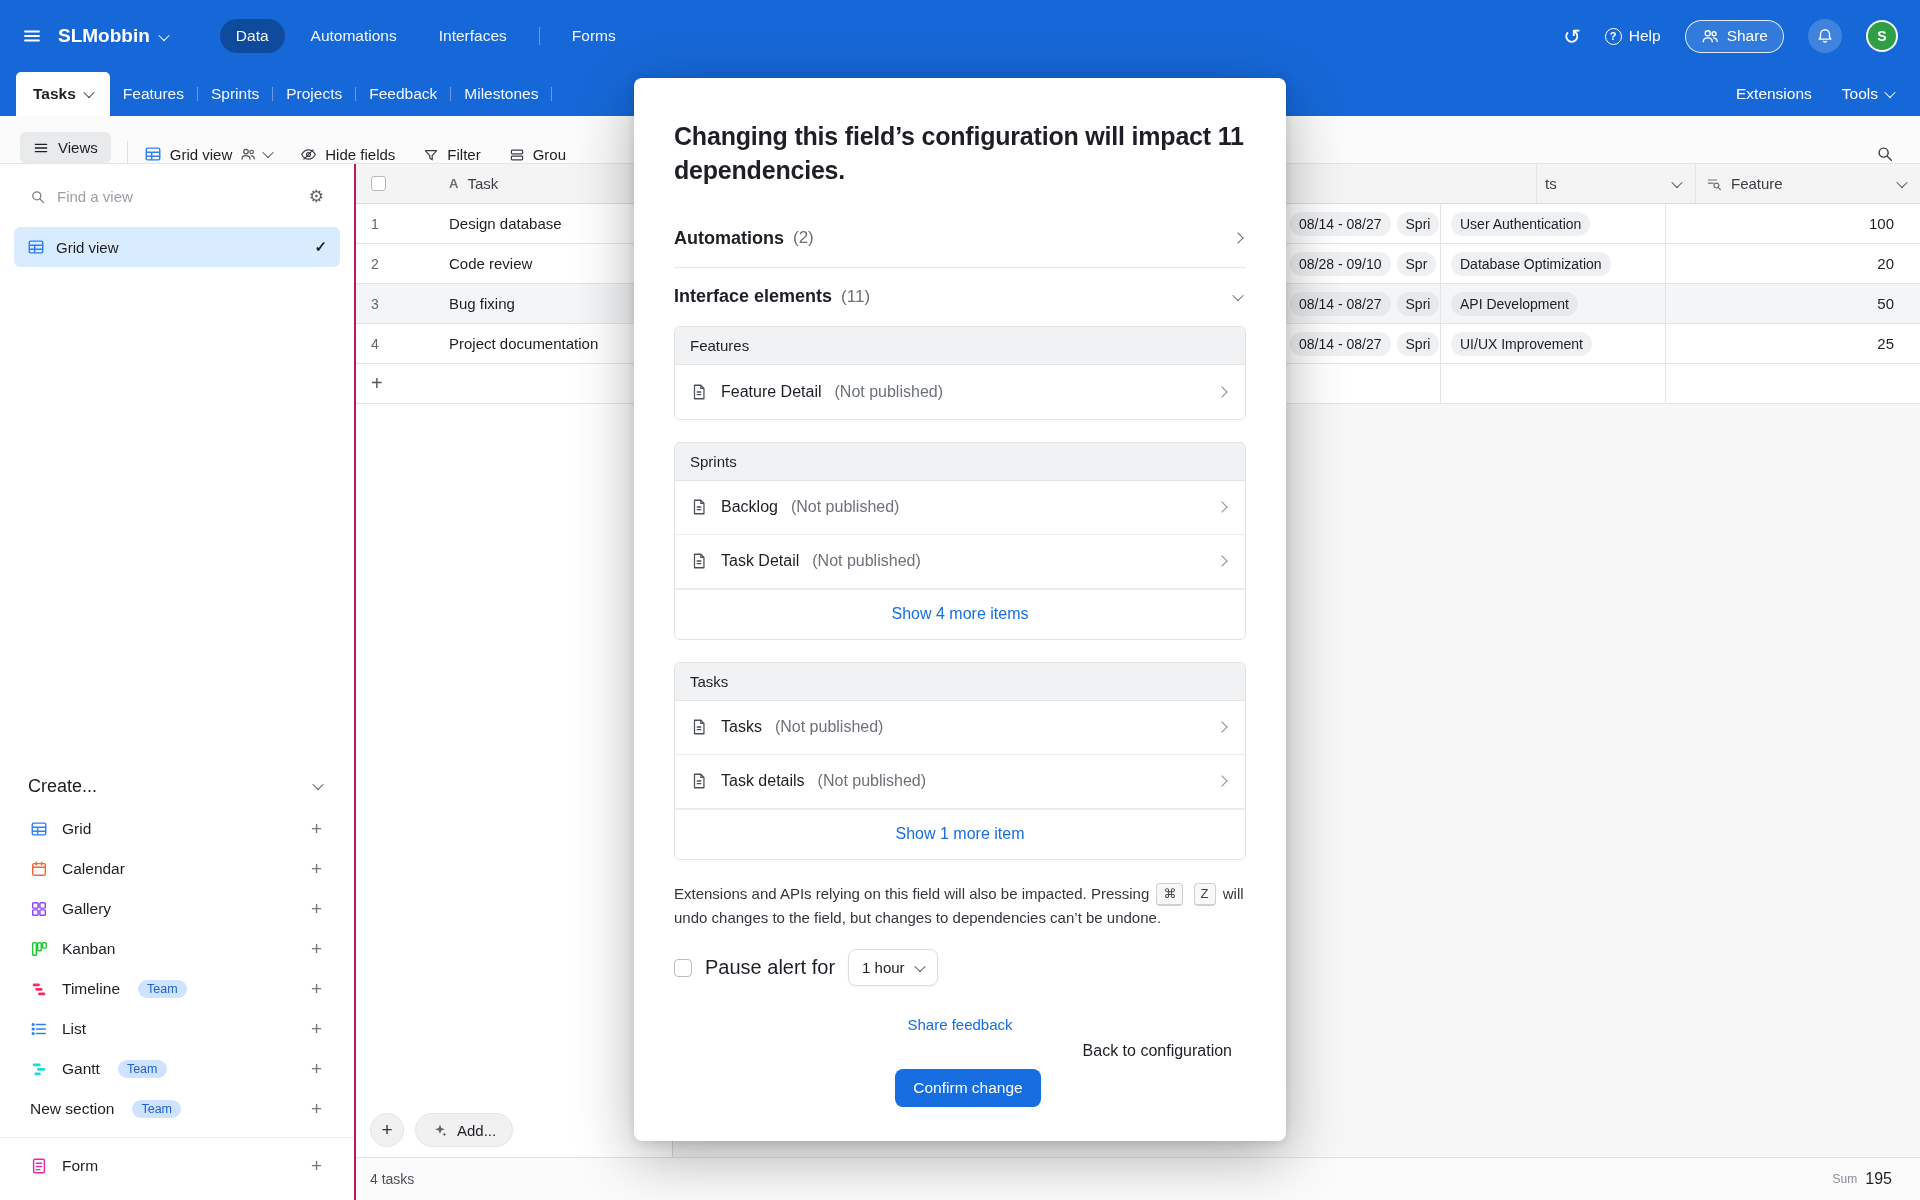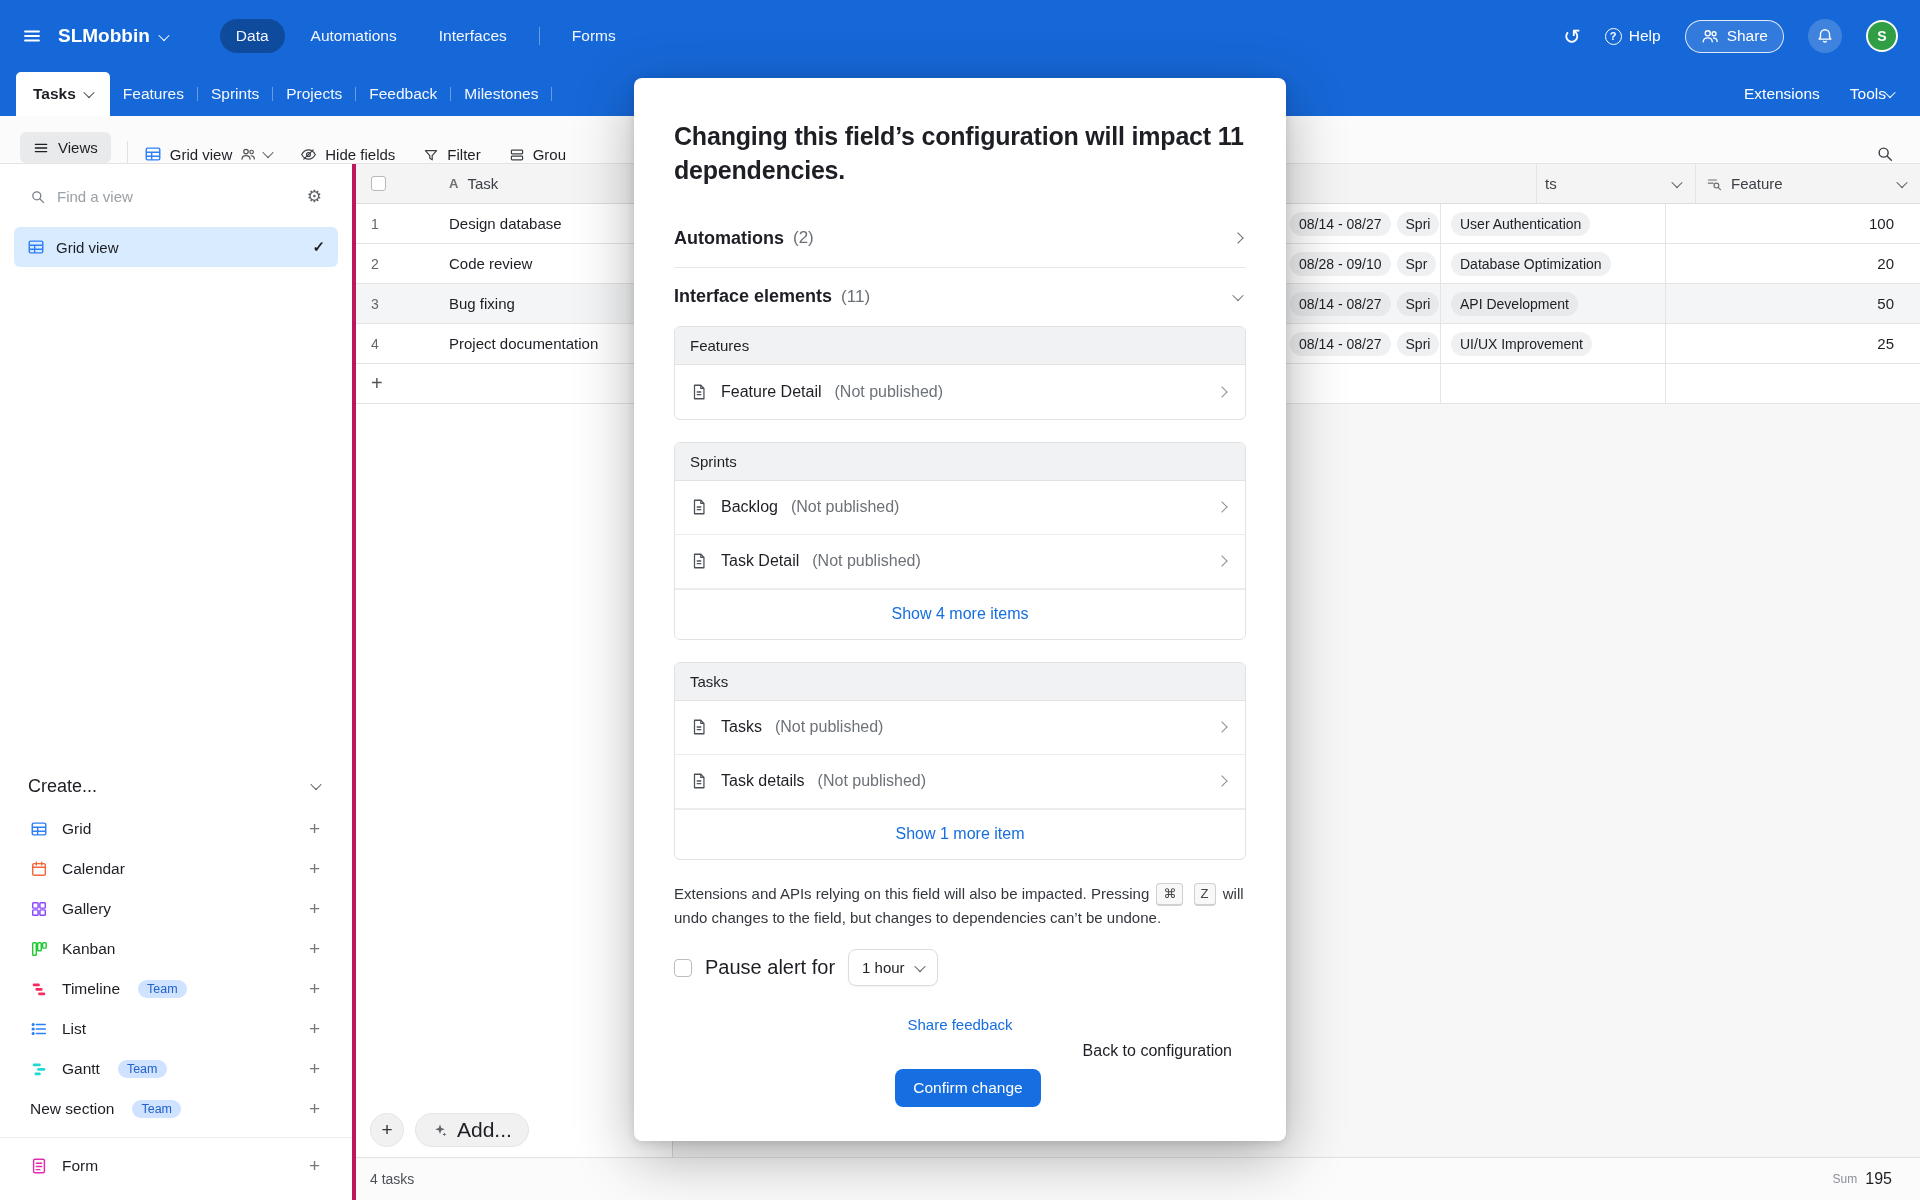--- a/index.html
+++ b/index.html
@@ -28,36 +28,36 @@
   .bell-circ { width:34px; height:34px; border-radius:50%; background:rgba(255,255,255,0.18); display:flex; align-items:center; justify-content:center; }
   .avatar { width:32px; height:32px; border-radius:50%; background:#2f9e44; border:2px solid rgba(255,255,255,0.95); display:flex; align-items:center; justify-content:center; font-size:14px; font-weight:600; color:#fff; }
 
   
   .tablebar { height:44px; background:#1668d8; display:flex; align-items:stretch; color:#fff; padding-left:16px; }
   .ttab-active { background:#fff; color:#1d1f25; border-radius:5px 5px 0 0; display:flex; align-items:center; gap:9px; padding:0 17px; font-size:15.5px; font-weight:600; }
   .ttab-active .chev { color:#444; }
   .ttab { display:flex; align-items:center; padding:0 13px; font-size:15.5px; color:rgba(255,255,255,0.95); cursor:pointer; }
   .tdiv { width:1px; height:14px; background:rgba(255,255,255,0.35); align-self:center; }
   .tb-right { margin-left:auto; display:flex; align-items:center; gap:30px; padding-right:26px; font-size:15.5px; }
-  .tools { display:flex; align-items:center; }
+  .tools { display:flex; align-items:center; gap:8px; }
 
   
   .toolbar { height:48px; background:#fbfbfb; border-bottom:1px solid #e4e4e4; display:flex; align-items:flex-end; padding:0 26px 0 20px; }
   .views-btn { display:flex; align-items:center; gap:9px; background:#e9eaeb; border-radius:6px; padding:7px 13px; font-size:15px; font-weight:500; color:#1d1f25; }
   .tb-sep { width:1px; height:22px; background:#e0e0e0; margin:0 16px; }
   .tb-item { display:flex; align-items:center; gap:8px; font-size:15px; color:#1d1f25; margin-right:28px; white-space:nowrap; cursor:pointer; }
   .tb-item .chev { color:#555; }
   .gridview-icon { color:#2d7ff9; }
   .tb-search { margin-left:auto; color:#3c4046; }
 
   
   .main { display:flex; height:1036px; }
 
   
-  .sidebar { width:356px; background:#fff; border-right:4px solid #be185d; display:flex; flex-direction:column; }
+  .sidebar { width:356px; background:#fff; border-right:2px solid #be185d; display:flex; flex-direction:column; }
   .find-row { display:flex; align-items:center; gap:11px; margin:16px 18px 4px 18px; padding:6px 12px; }
   .find-input { border:none; outline:none; flex:1; font-size:15px; font-family:"Liberation Sans",sans-serif; color:#1d1f25; background:transparent; }
   .find-input::placeholder { color:#9aa0a6; }
   .gear { font-size:17px; color:#5f6368; }
   .view-item { margin:10px 14px 0 14px; height:40px; border-radius:6px; background:#d9ecff; display:flex; align-items:center; gap:11px; padding:0 13px; font-size:15px; font-weight:500; }
   .view-item .vicon { color:#2d7ff9; }
   .vcheck { margin-left:auto; font-size:15px; font-weight:600; color:#1d1f25; }
   .create-head { display:flex; align-items:center; padding:0 32px 0 28px; height:46px; font-size:18px; font-weight:500; margin-top:6px; }
   .create-head .chev { color:#555; margin-left:auto; }
   .citem { height:40px; display:flex; align-items:center; gap:14px; padding:0 32px 0 30px; font-size:15.5px; cursor:pointer; }
@@ -83,21 +83,21 @@
   .hh { color:#3c4046; font-size:15px; gap:9px; }
   .hh .chev { color:#555; margin-right:14px; }
   .ticon { font-size:13px; font-weight:600; color:#6b7076; }
   .cb { width:15px; height:15px; border:1.5px solid #b5b8bc; border-radius:3px; background:#fff; display:inline-block; }
   .chip { height:24px; border-radius:12px; background:#eef0f2; display:inline-flex; align-items:center; padding:0 9px; font-size:14px; color:#1d1f25; white-space:nowrap; flex:none; }
   .grow.hl .chip { background:#e7e9eb; }
   .plus-cell { font-size:20px; color:#555; font-weight:400; }
   .info-g { font-size:15px; color:#6b7076; margin-right:10px; }
   .addbar { position:absolute; left:14px; bottom:53px; display:flex; gap:11px; align-items:center; }
   .circle-btn { width:34px; height:34px; border-radius:50%; background:#f1f1f2; border:1px solid #e5e5e5; display:flex; align-items:center; justify-content:center; font-size:19px; color:#333; cursor:pointer; }
-  .add-pill { height:34px; border-radius:17px; background:#f1f1f2; border:1px solid #e5e5e5; display:flex; align-items:center; gap:9px; padding:0 16px; font-size:21px; cursor:pointer; }
+  .add-pill { height:34px; border-radius:17px; background:#f1f1f2; border:1px solid #e5e5e5; display:flex; align-items:center; gap:9px; padding:0 16px; font-size:15px; cursor:pointer; }
   .gfooter { position:absolute; left:0; right:0; bottom:0; height:43px; background:#fbfbfb; border-top:1px solid #e2e2e2; display:flex; align-items:center; padding:0 28px 0 14px; font-size:14px; color:#4b5057; }
   .sum-l { font-size:12px; color:#8a8f98; margin-right:8px; }
   .sum-v { font-size:16px; color:#1d1f25; }
 
   
   .modal { position:absolute; left:634px; top:78px; width:652px; background:#fff; border-radius:8px;
            box-shadow:0 16px 60px rgba(0,0,0,0.30), 0 2px 10px rgba(0,0,0,0.12); padding:42px 40px 34px 40px; z-index:60; }
   .m-title { font-size:25px; font-weight:600; line-height:1.35; letter-spacing:-0.2px; margin-bottom:22px; }
   .m-row { display:flex; align-items:center; height:58px; cursor:pointer; }
   .m-row.b { border-bottom:1px solid #e7e7e7; }

